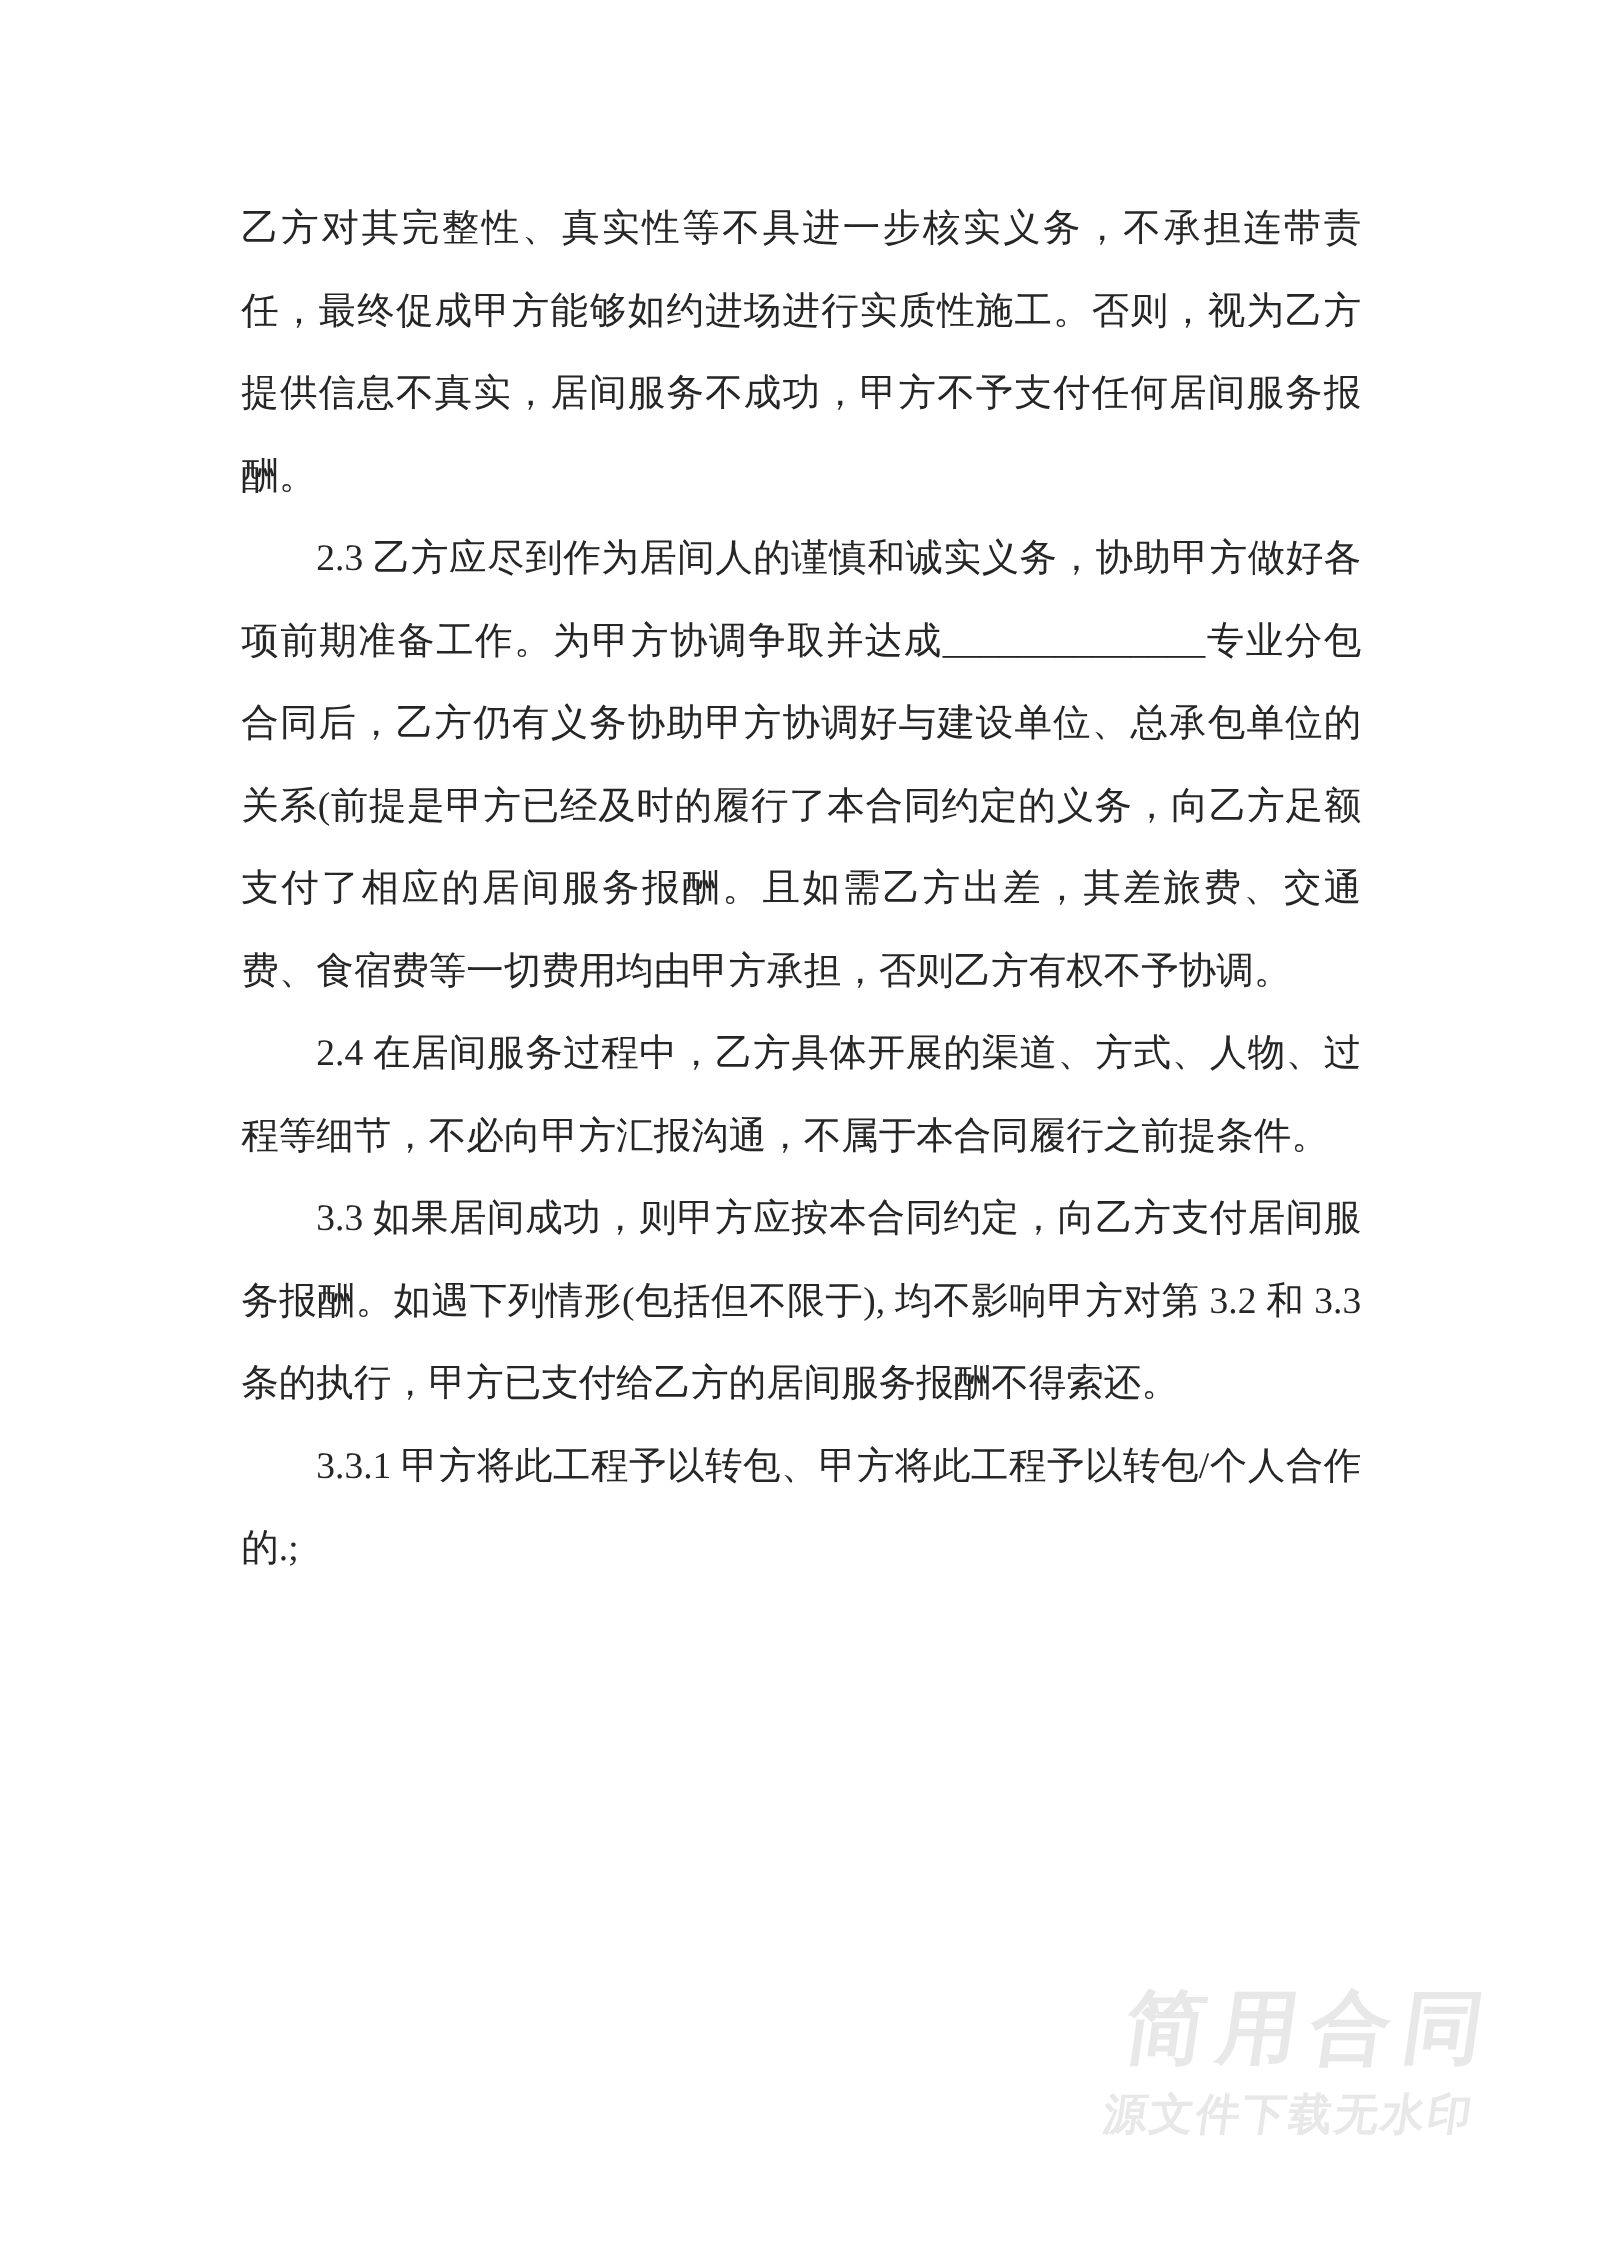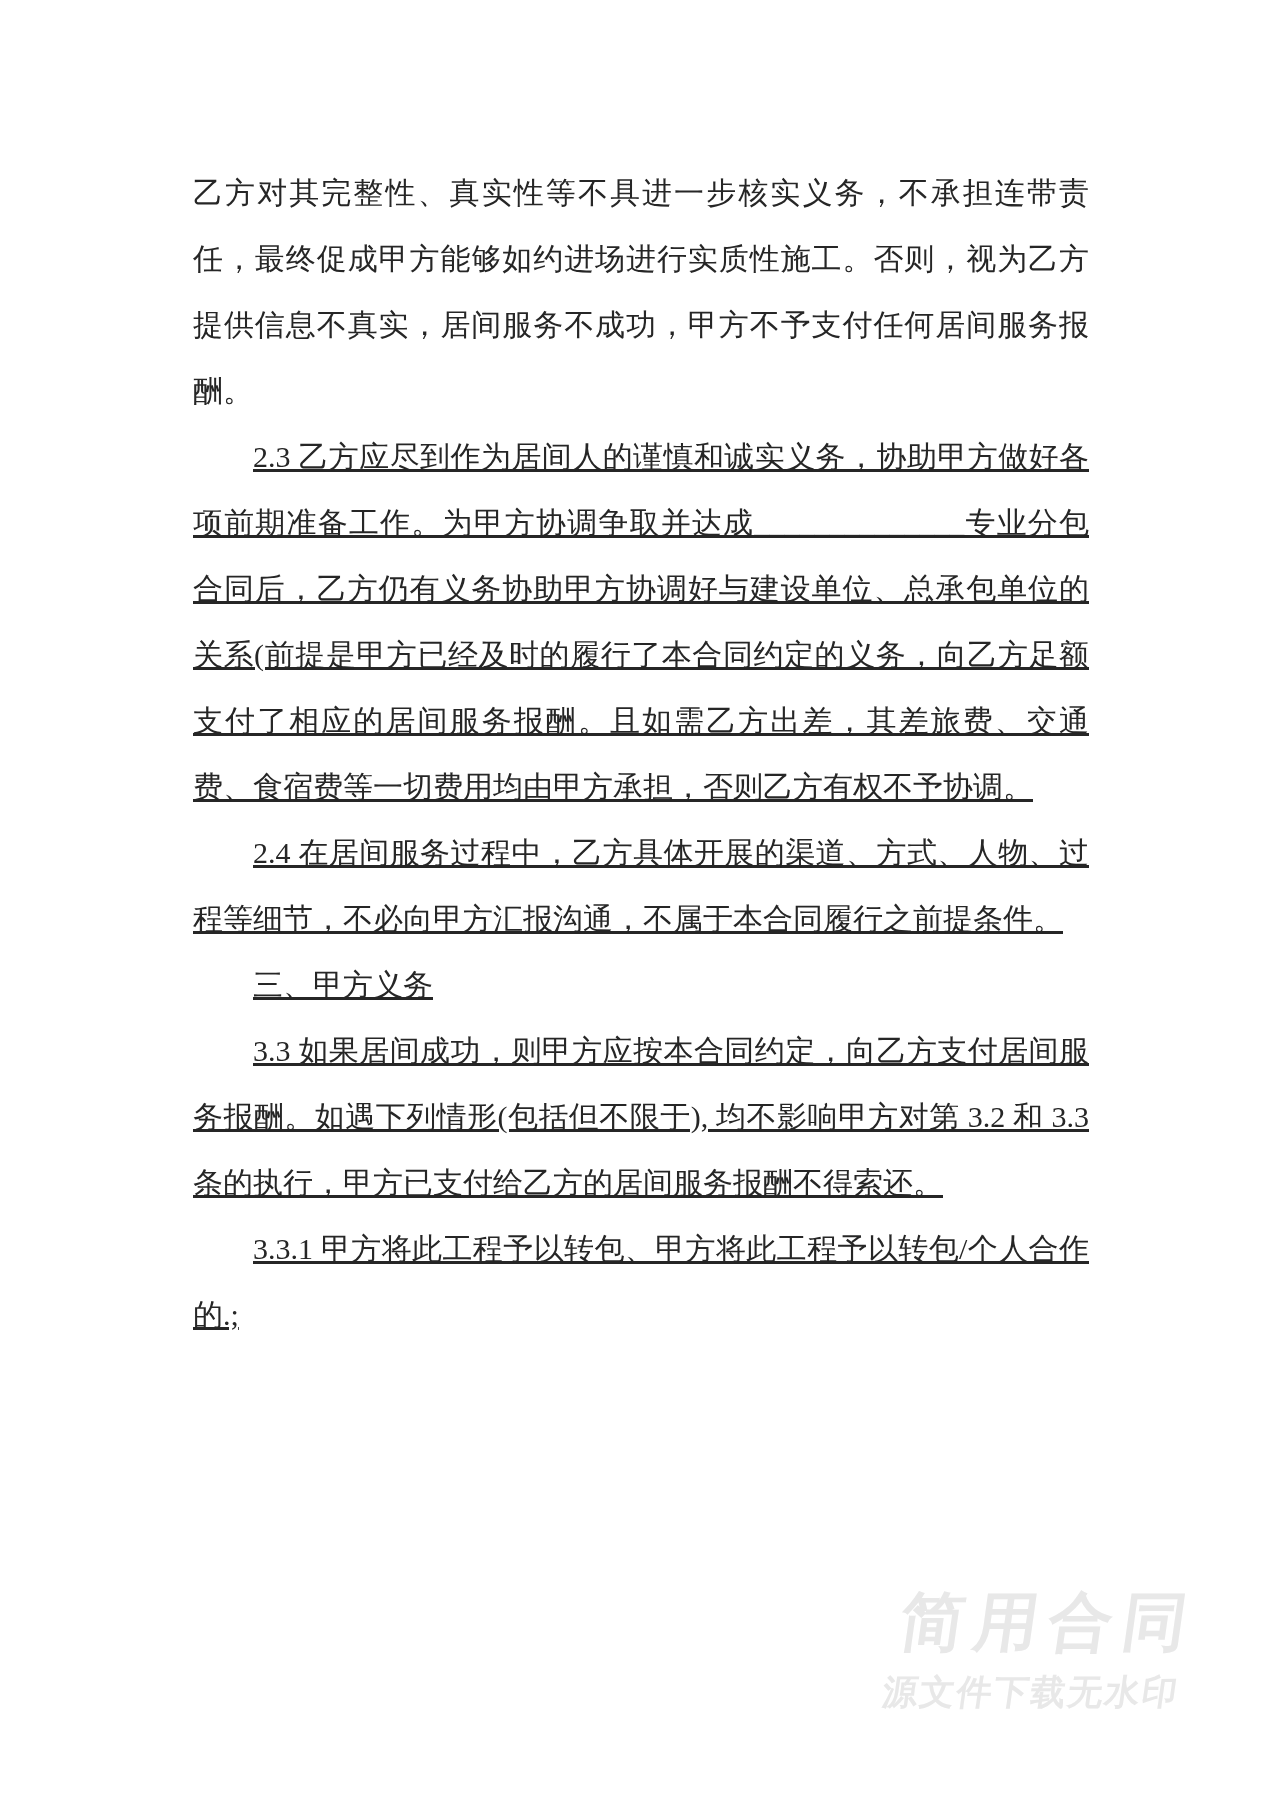--- a/index.html
+++ b/index.html
@@ -15,38 +15,37 @@
     font-family: "Liberation Serif", "DejaVu Serif", serif;
   }
   .page {
     position: absolute;
     inset: 0;
     background: #ffffff;
   }
   .content {
     position: absolute;
     left: 193px;
-    top: 160px;
+    top: 150px;
     width: 896px;
     z-index: 1;
     color: #262626;
     font-size: 30px;
     line-height: 66px;
     text-align: justify;
     text-justify: inter-character;
   }
   .content p {
     margin: 0;
     padding: 0;
     word-break: normal;
     overflow-wrap: break-word;
   }
   .content p.indent {
     text-indent: 2em;
-    text-decoration: underline;
   }
   .watermark {
     position: absolute;
     top: 1588px;
     right: 97px;
     width: 320px;
     z-index: 0;
     text-align: right;
     color: #e8e8e8;
     font-family: "Liberation Sans", "DejaVu Sans", sans-serif;
@@ -78,18 +77,17 @@
   <div class="watermark" style="color: rgb(232, 232, 232);">
     <div class="wm-brand">简用合同</div>
     <div class="wm-tagline">源文件下载无水印</div>
   </div>
 
   <div class="content" style="color: rgb(38, 38, 38);">
 
   <p>乙方对其完整性、真实性等不具进一步核实义务，不承担连带责任，最终促成甲方能够如约进场进行实质性施工。否则，视为乙方提供信息不真实，居间服务不成功，甲方不予支付任何居间服务报酬。</p>
       <p class="indent">2.3 乙方应尽到作为居间人的谨慎和诚实义务，协助甲方做好各项前期准备工作。为甲方协调争取并达成______________专业分包合同后，乙方仍有义务协助甲方协调好与建设单位、总承包单位的关系(前提是甲方已经及时的履行了本合同约定的义务，向乙方足额支付了相应的居间服务报酬。且如需乙方出差，其差旅费、交通费、食宿费等一切费用均由甲方承担，否则乙方有权不予协调。</p>
       <p class="indent">2.4 在居间服务过程中，乙方具体开展的渠道、方式、人物、过程等细节，不必向甲方汇报沟通，不属于本合同履行之前提条件。</p>
-      <p class="indent">三、甲方义务</p>
       <p class="indent">3.3 如果居间成功，则甲方应按本合同约定，向乙方支付居间服务报酬。如遇下列情形(包括但不限于), 均不影响甲方对第 3.2 和 3.3 条的执行，甲方已支付给乙方的居间服务报酬不得索还。</p>
       <p class="indent">3.3.1 甲方将此工程予以转包、甲方将此工程予以转包/个人合作的.;</p>
     </div>
 
 </div>
 
 </body></html>

